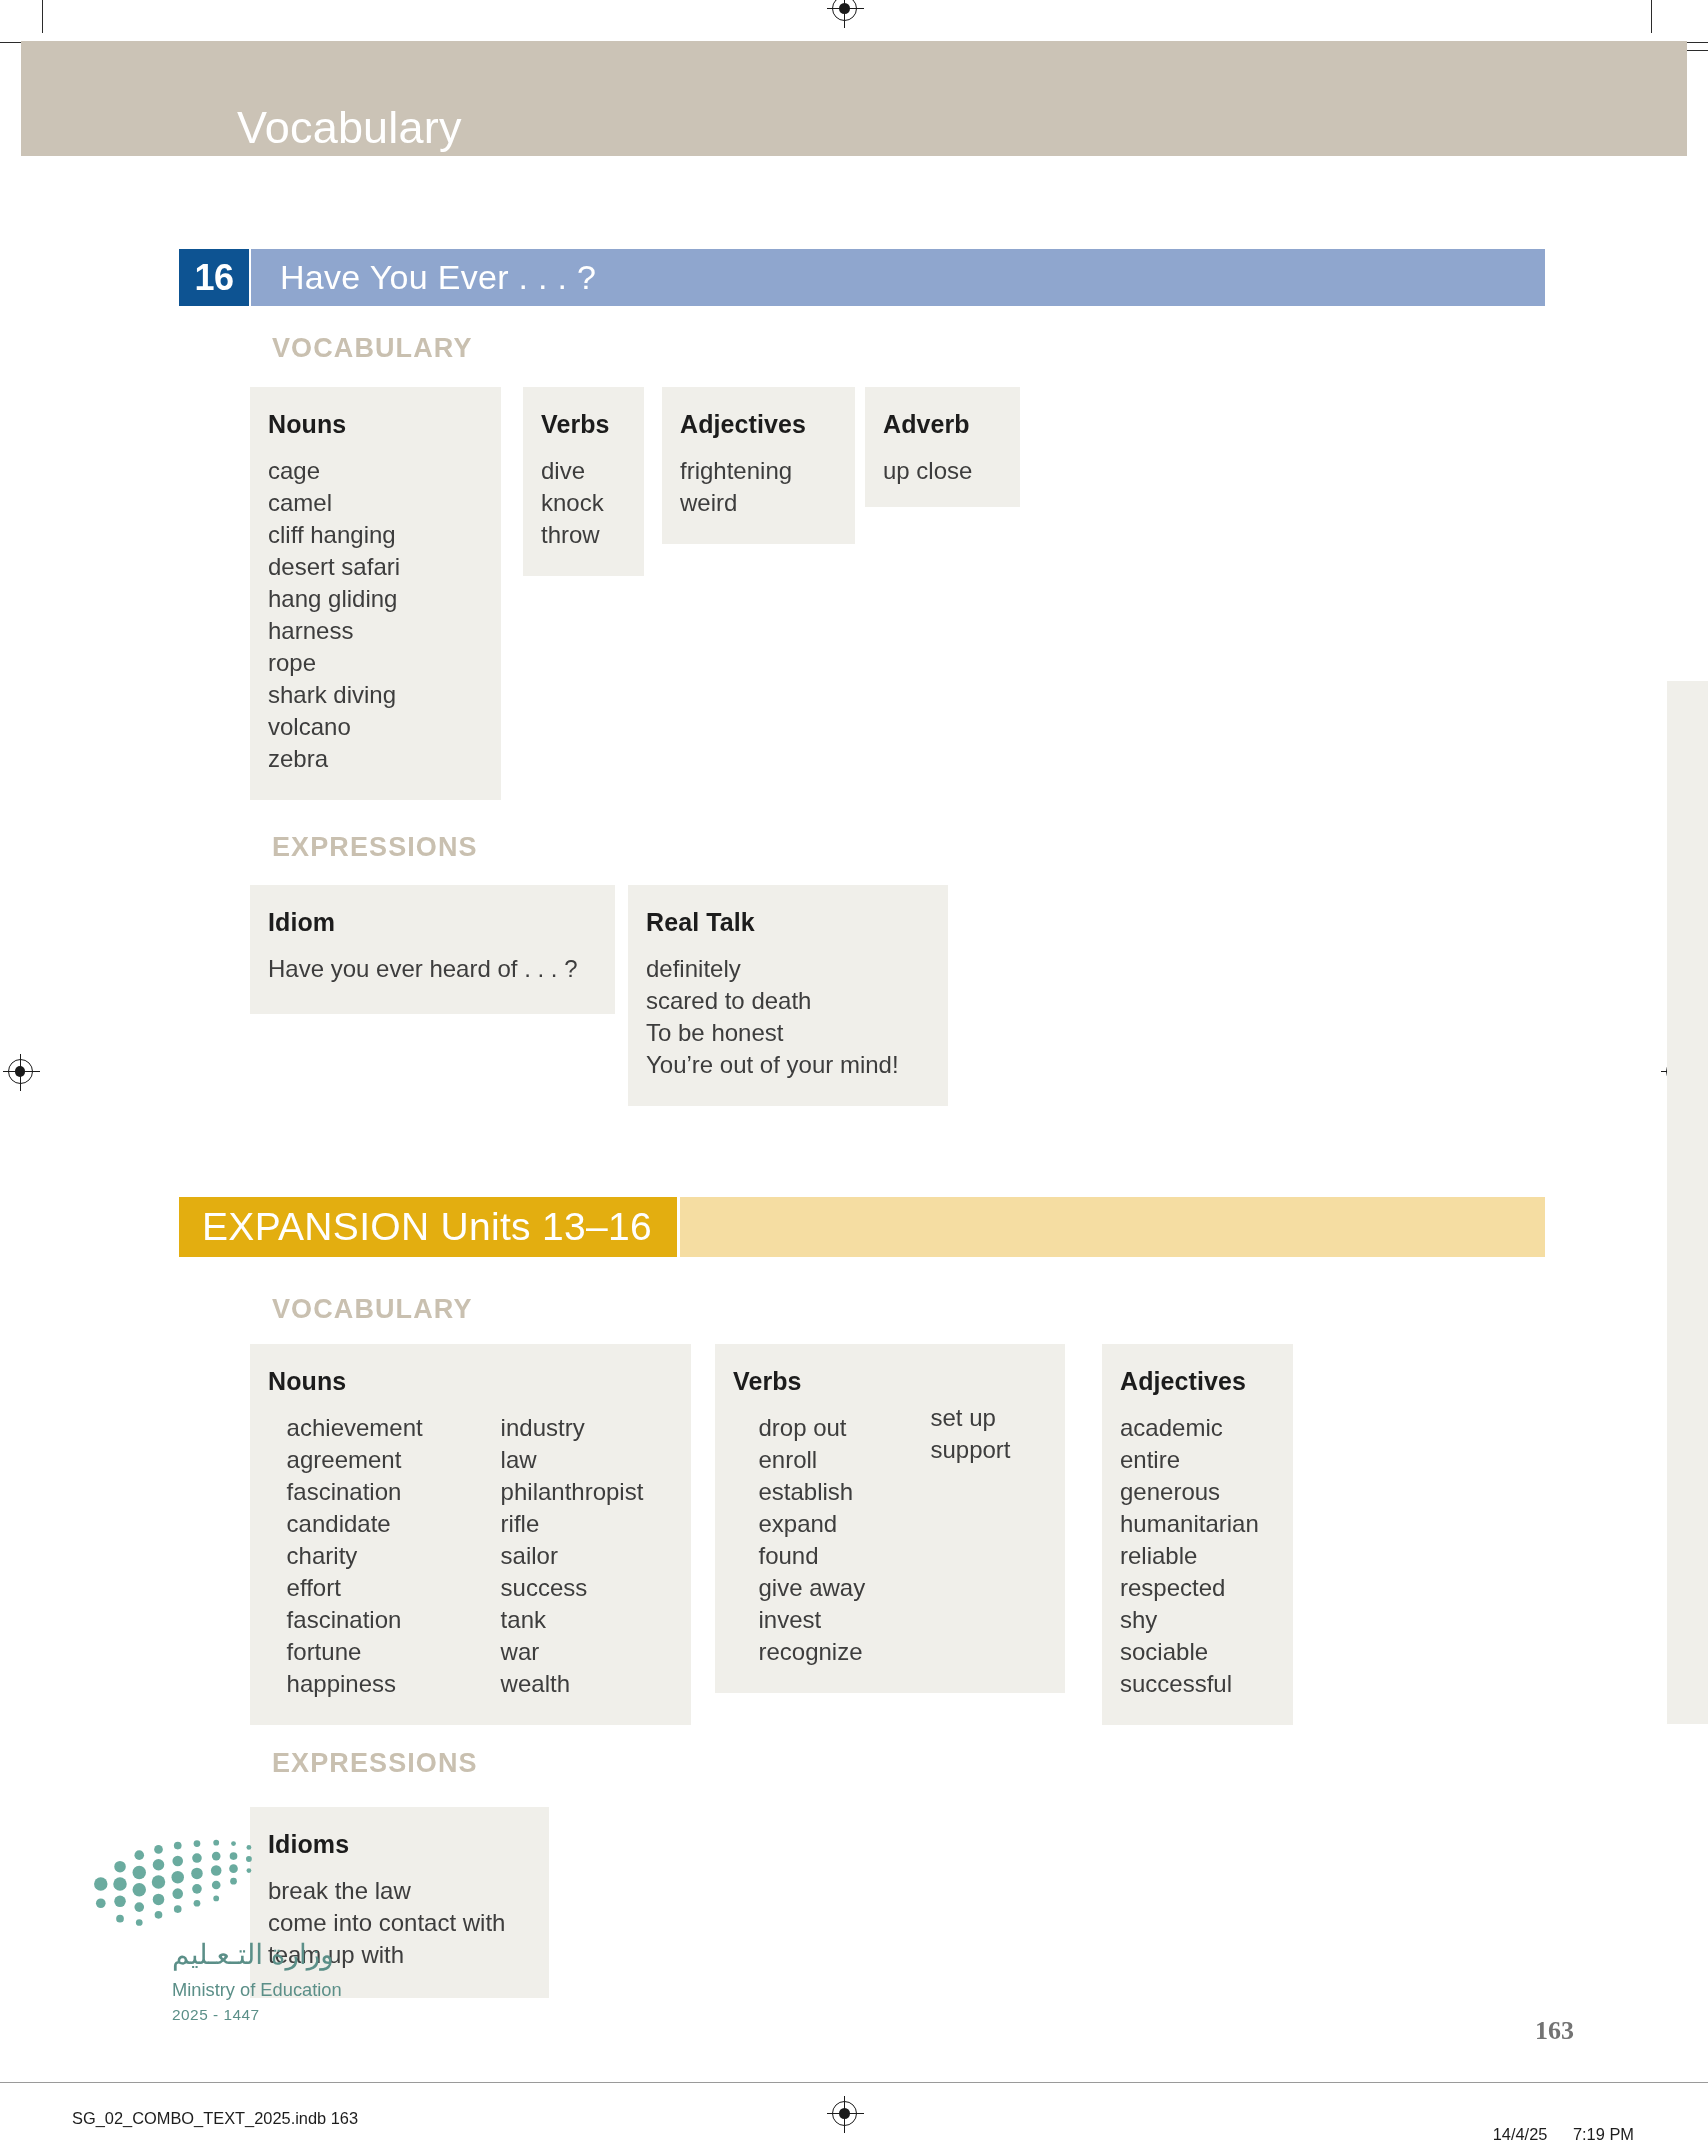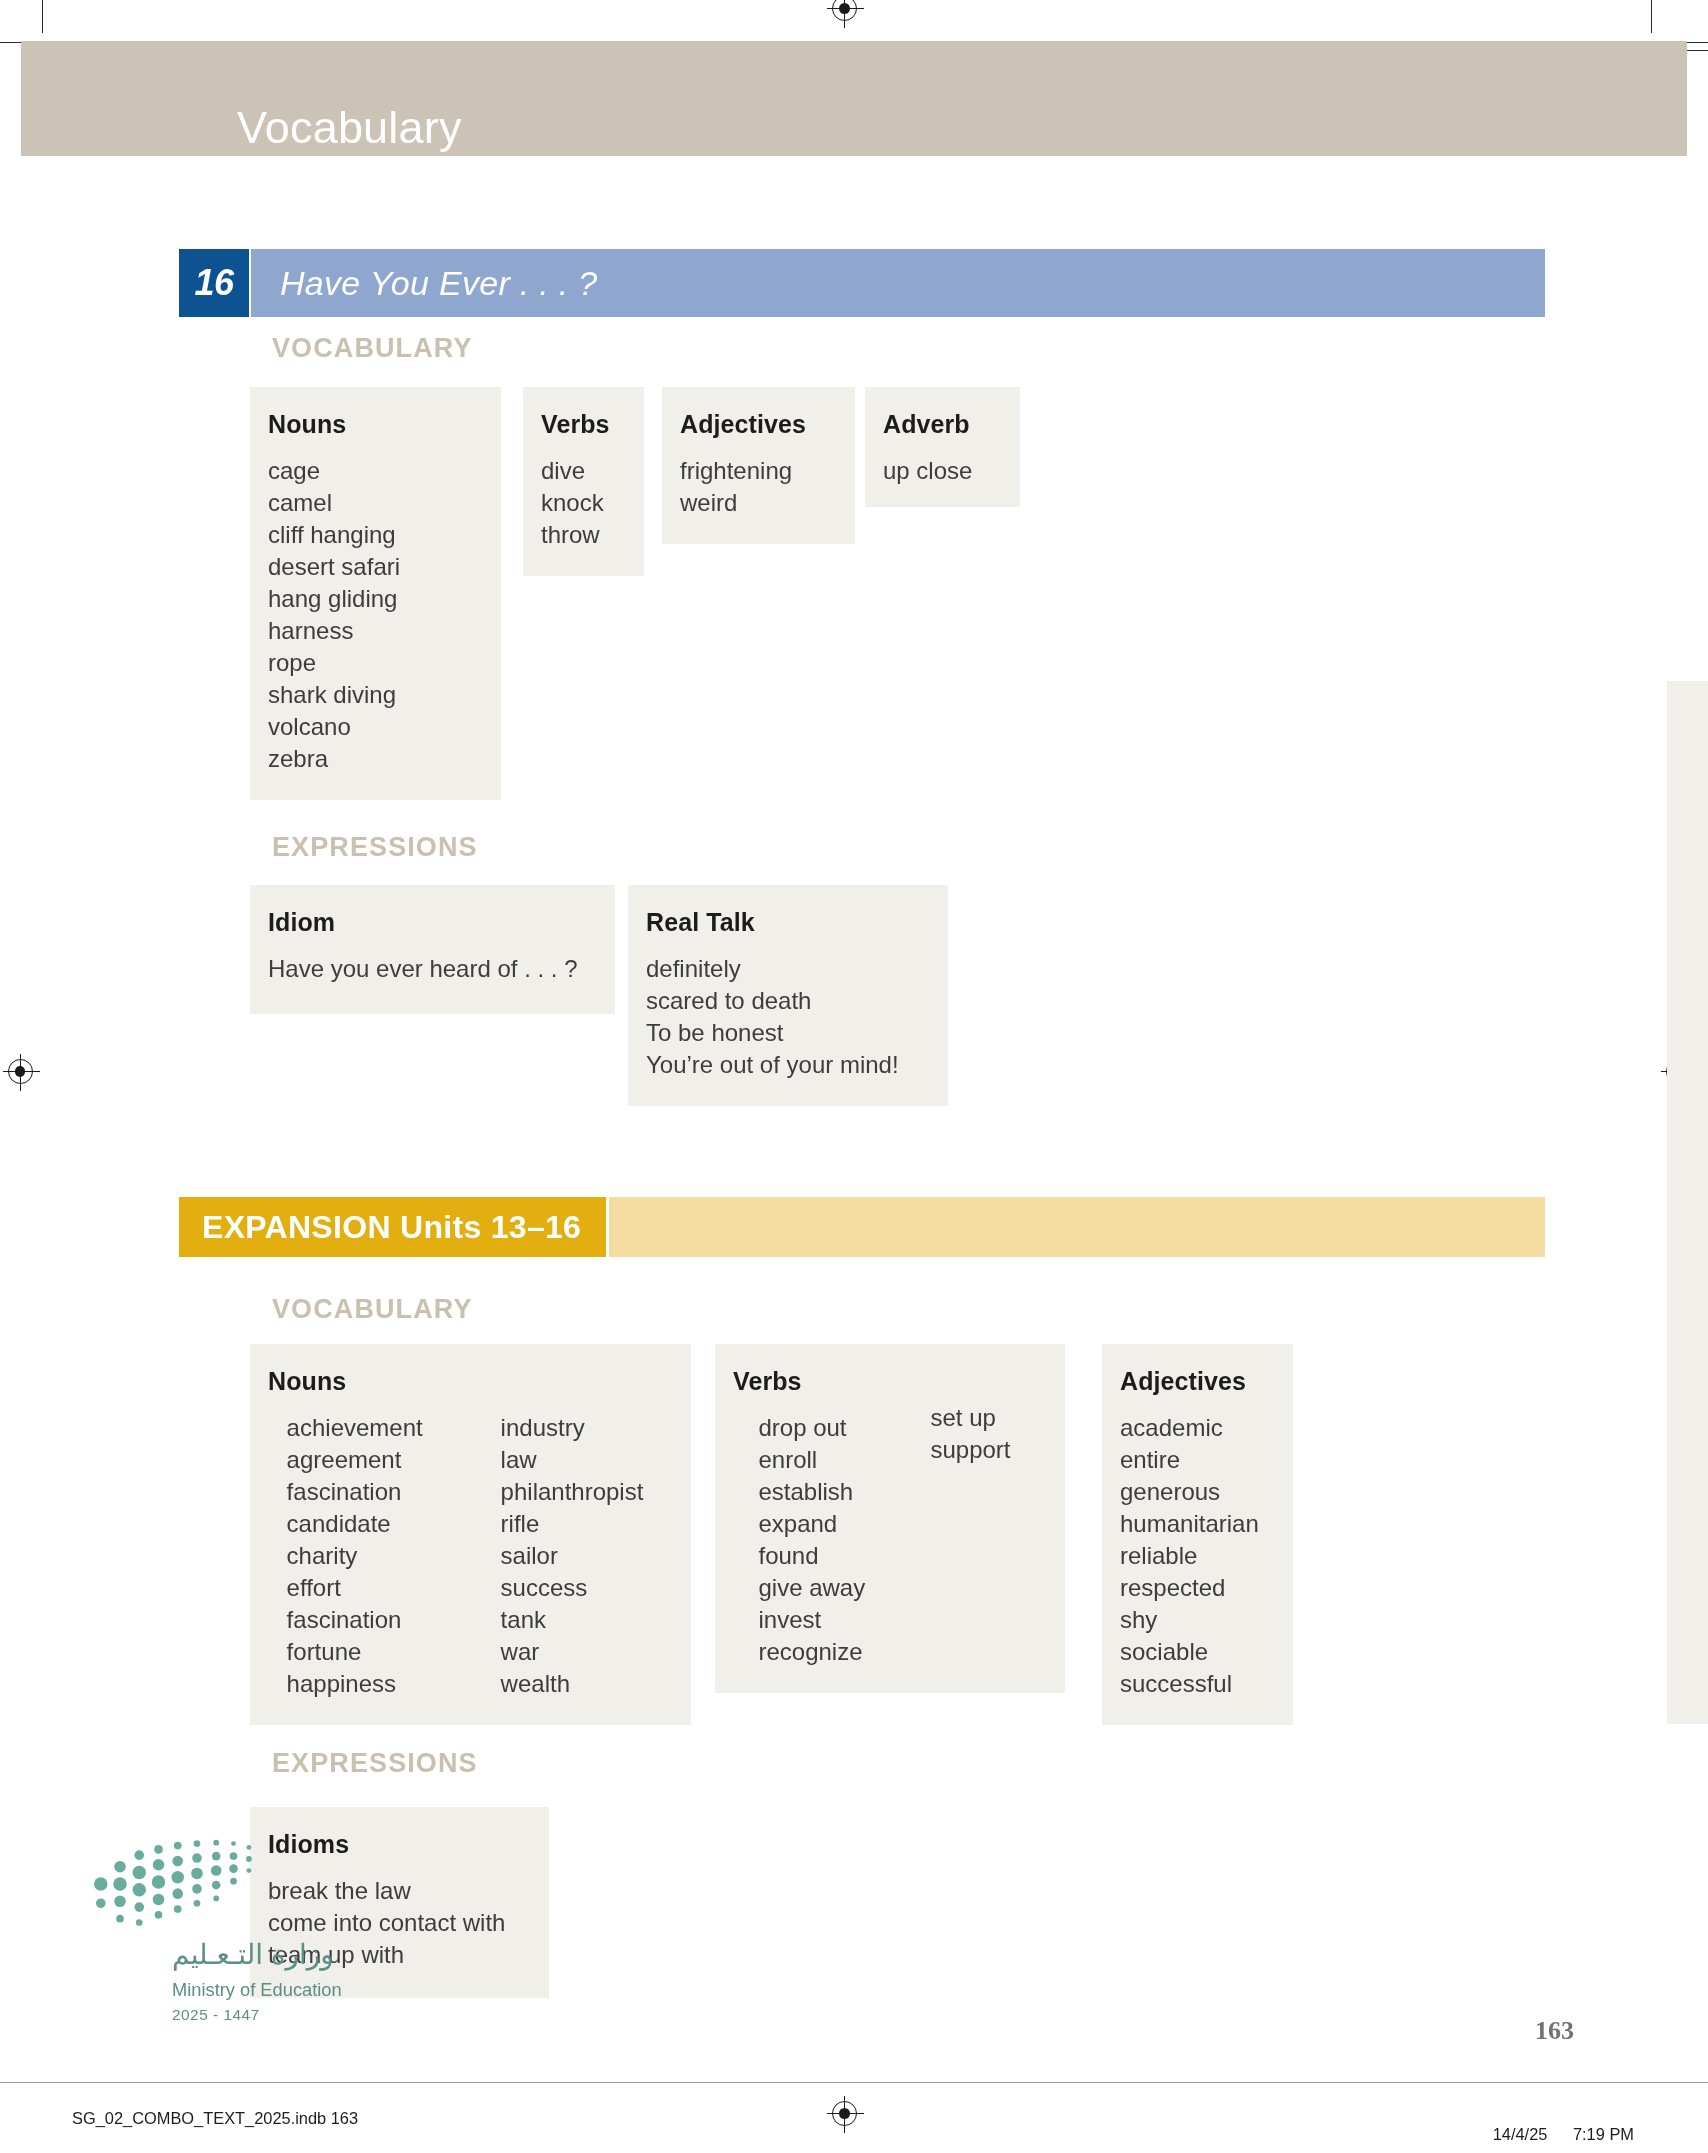--- a/index.html
+++ b/index.html
@@ -50,24 +50,23 @@
     font-weight: 400;
     color: #ffffff;
     letter-spacing: 0.2px;
     font-family: "Liberation Sans", sans-serif;
   }
 
   
   .unit-header {
     position: absolute;
     left: 179px; top: 249px;
-    width: 1366px; height: 68px;
+    width: 1366px; height: 57px;
     display: flex;
     align-items: stretch;
-    font-style: italic;
   }
   .unit-number {
     width: 70px;
     background: #0d5392;
     color: #ffffff;
     font-size: 36px;
     font-weight: 700;
     display: flex;
     align-items: center;
     justify-content: center;
@@ -90,22 +89,22 @@
   .expansion-header {
     position: absolute;
     left: 179px; top: 1197px;
     width: 1366px; height: 60px;
     display: flex;
     align-items: stretch;
   }
   .expansion-badge {
     background: #e3ae10;
     color: #ffffff;
-    font-size: 32px;
-    font-weight: 700;
+    font-size: 39px;
+    font-weight: 400;
     display: flex;
     align-items: center;
     padding: 0 25px 0 23px;
     letter-spacing: 0.3px;
     white-space: nowrap;
   }
   .expansion-rest {
     flex: 1;
     background: #f5dda2;
     border-left: 3.9px solid #ffffff;

